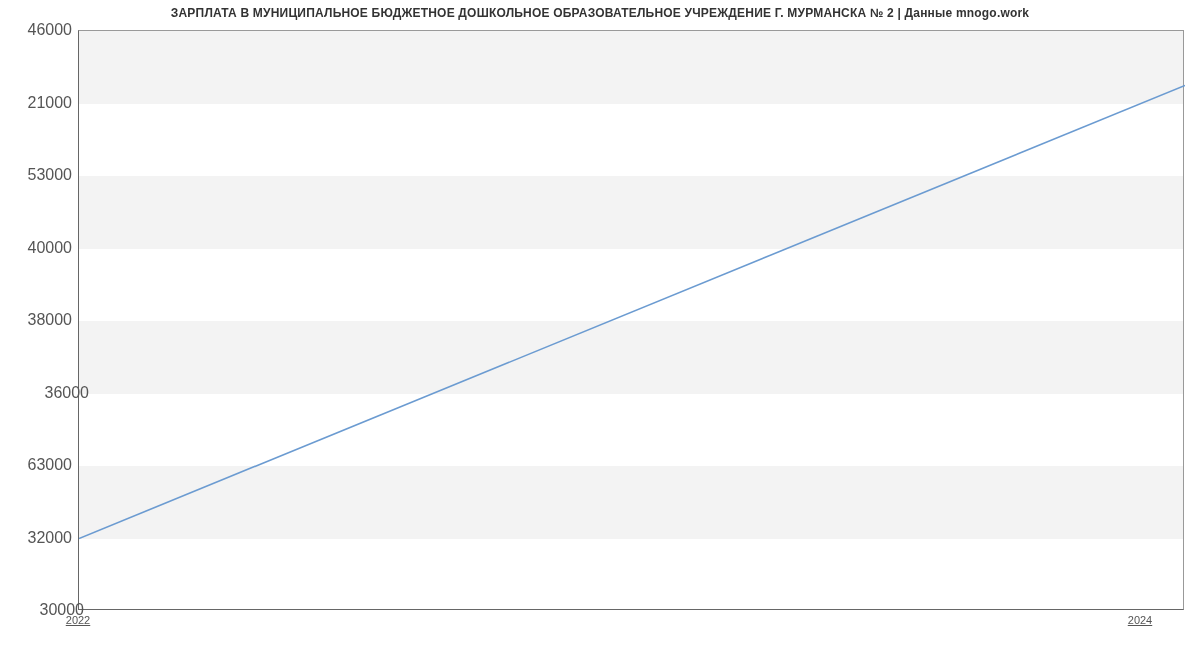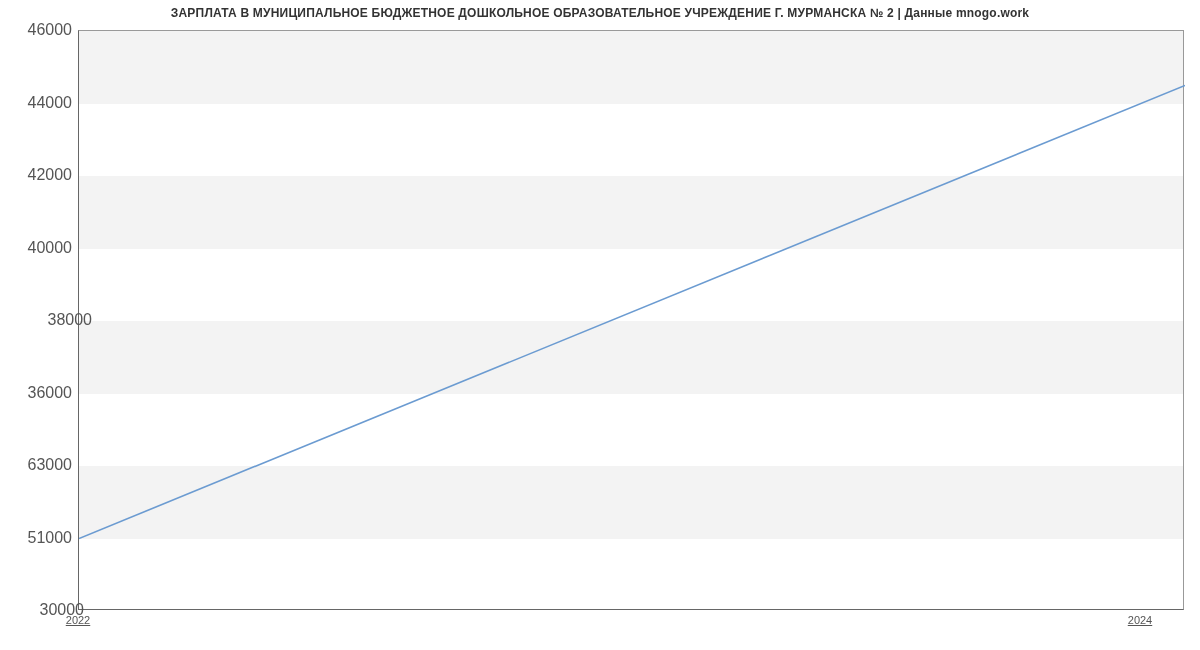--- a/index.html
+++ b/index.html
@@ -78,23 +78,23 @@
   <div class="plot" id="plot">
       <div class="band" style="top: 435px; height: 72.5px;"></div>
       <div class="band" style="top: 290px; height: 72.5px;"></div>
       <div class="band" style="top: 145px; height: 72.5px;"></div>
       <div class="band" style="top: 0px; height: 72.5px;"></div>
       <svg class="line" width="1106" height="580">
         <path d="M0 507.5 L1106 54.375" fill="none" stroke="#6b9bd1" stroke-width="1.6"></path>
       </svg>
     </div>
 <div class="y-tick" style="top: 610px; padding-left: 12px;">30000</div>
-    <div class="y-tick" style="top: 537.5px;">51000</div>
+    <div class="y-tick" style="top: 537.5px;">32000</div>
     <div class="y-tick" style="top: 465px;">63000</div>
-    <div class="y-tick" style="top: 392.5px;">36000</div>
-    <div class="y-tick" style="top: 320px; padding-left: 20px;">38000</div>
+    <div class="y-tick" style="top: 392.5px; margin-left: 17px;">36000</div>
+    <div class="y-tick" style="top: 320px;">38000</div>
     <div class="y-tick" style="top: 247.5px;">40000</div>
-    <div class="y-tick" style="top: 175px;">42000</div>
-    <div class="y-tick" style="top: 102.5px;">44000</div>
+    <div class="y-tick" style="top: 175px;">53000</div>
+    <div class="y-tick" style="top: 102.5px;">21000</div>
     <div class="y-tick" style="top: 30px;">46000</div>
     <div class="x-tick" style="left: 78px;">2022</div>
     <div class="x-tick" style="left: 1140px;">2024</div>
   </div>
 
 </body></html>

